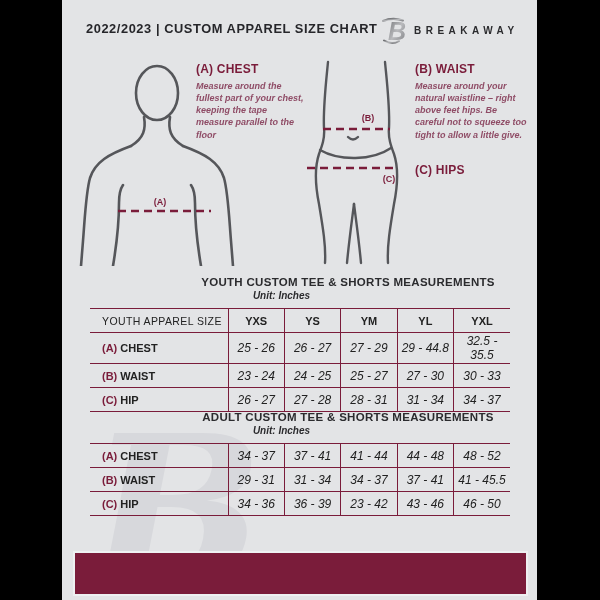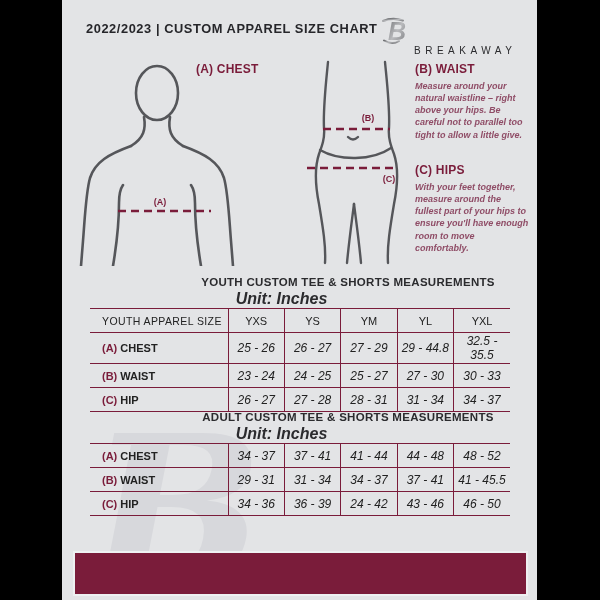--- a/index.html
+++ b/index.html
@@ -12,51 +12,51 @@
     background:#e3e4e6;overflow:hidden;
   }
   .abs{position:absolute;}
 
   
   .hdr-title{
     left:24px;top:21px;font-size:13.5px;font-weight:bold;color:#26262a;
     letter-spacing:.6px;transform:scaleX(.95);transform-origin:left center;white-space:nowrap;
   }
   .brand{
-    left:352px;top:25px;font-size:10px;font-weight:normal;color:#2b2b2e;
-    letter-spacing:4.5px;white-space:nowrap;margin-top:20px;
+    left:352px;top:25px;font-size:10px;font-weight:bold;color:#2b2b2e;
+    letter-spacing:4.5px;white-space:nowrap;
   }
 
   
   .ins-h{font-size:12px;font-weight:bold;color:var(--accent);letter-spacing:.2px;}
   .ins-b{
     font-size:9px;font-style:italic;color:var(--mauve);line-height:1.35;
     font-weight:600;
   }
 
   
   .sec-title{
     left:0;width:572px;text-align:center;font-size:11.5px;font-weight:bold;
     color:#2b2b2e;letter-spacing:.3px;
   }
   .sec-unit{
-    left:0;width:439px;text-align:center;font-size:16px;font-style:italic;
+    left:0;width:439px;text-align:center;font-size:10px;font-style:italic;
     font-weight:bold;color:#2b2b2e;
   }
 
   
   table.size{border-collapse:collapse;table-layout:fixed;width:420px;background:transparent;z-index:2;}
   table.size col.lab{width:138px;}
   table.size td{
     border:1.2px solid var(--accent);height:21px;color:#222;vertical-align:middle;
   }
   table.size tr td:first-child{border-left:none;}
   table.size tr td:last-child{border-right:none;}
   td.lab-head{font-size:10.5px;letter-spacing:.4px;color:#3a3a3d;padding-left:12px;text-align:left;margin-top:16px;}
-  td.size-head{font-size:11px;font-weight:normal;text-align:center;}
+  td.size-head{font-size:11px;font-weight:bold;text-align:center;}
   td.row-label{font-size:11px;padding-left:12px;text-align:left;color:#2b2b2e;font-weight:600;}
   td.row-label .pfx{color:var(--accent);font-weight:bold;}
   td.val{font-size:12px;text-align:center;font-style:italic;}
 
   
   .footer-bar{
     left:11px;top:551px;width:455px;height:45px;background:var(--accent);
     border:2px solid #eef0f1;box-sizing:border-box;z-index:3;
   }
 
@@ -113,26 +113,26 @@
       <path d="M63 146 C 61 162, 58 183, 56 205"></path>
       <path d="M63 146 C 65 162, 68 183, 70 205"></path>
     </g>
     <line x1="32" y1="71" x2="99" y2="71" stroke="#7A1C3A" stroke-width="2.6" stroke-dasharray="8 5"></line>
     <text x="77" y="63" text-anchor="middle" font-size="9" font-weight="bold" fill="#7A1C3A">(B)</text>
     <line x1="16" y1="110" x2="107" y2="110" stroke="#7A1C3A" stroke-width="2.6" stroke-dasharray="8 5"></line>
     <text x="98" y="124" text-anchor="middle" font-size="9" font-weight="bold" fill="#7A1C3A">(C)</text>
   </svg>
 
   <div class="abs ins-h" style="left:134px;top:62px;">(A) CHEST</div>
+  <div class="abs ins-b" style="left:134px;top:80px;width:108px;">Measure around the fullest part of your chest, keeping the tape measure parallel to the floor</div>
 
   <div class="abs ins-h" style="left:353px;top:62px;">(B) WAIST</div>
-  <div class="abs ins-b" style="left:353px;top:80px;width:112px;">Measure around your natural waistline – right above your hips. Be careful not to parallel too tight to allow a little give.</div>
+  <div class="abs ins-b" style="left:353px;top:80px;width:112px;">Measure around your natural waistline – right above feet hips. Be careful not to squeeze too tight to allow a little give.</div>
 
   <div class="abs ins-h" style="left:353px;top:163px;">(C) HIPS</div>
-  <div class="abs ins-b" style="left:353px;top:181px;width:115px;">With your feet together, measure around the fullest part of your hips to ensure you'll have enough room to move comfortably.</div>
 
   <div class="abs watermark">B</div>
 
   <div class="abs sec-title layer" style="top:276px;">YOUTH CUSTOM TEE &amp; SHORTS MEASUREMENTS</div>
   <div class="abs sec-unit layer" style="top:290px;">Unit: Inches</div>
 
   <table class="size abs layer" style="left:28px;top:308px;">
     <colgroup>
         <col class="lab">
         <col>
@@ -203,21 +203,21 @@
       <td class="val">29 - 31</td>
       <td class="val">31 - 34</td>
       <td class="val">34 - 37</td>
       <td class="val">37 - 41</td>
       <td class="val">41 - 45.5</td>
     </tr>
     <tr>
       <td class="row-label"><span class="pfx">(C)</span><span> HIP</span></td>
       <td class="val">34 - 36</td>
       <td class="val">36 - 39</td>
-      <td class="val">24 - 42</td>
+      <td class="val">23 - 42</td>
       <td class="val">43 - 46</td>
       <td class="val">46 - 50</td>
     </tr>
   </tbody>
     </table>
 
   <div class="abs footer-bar"></div>
 
 </div>
 

